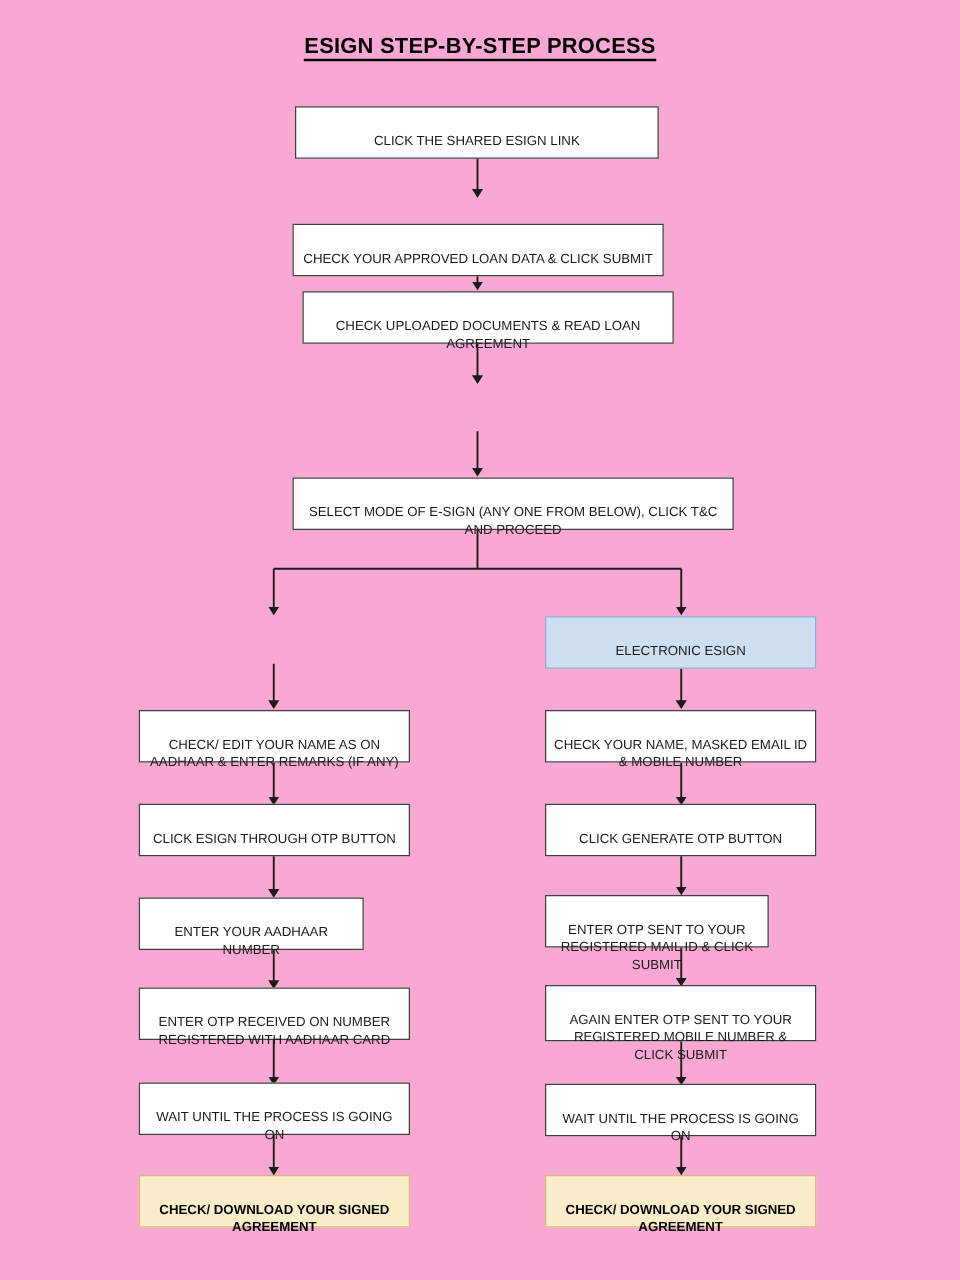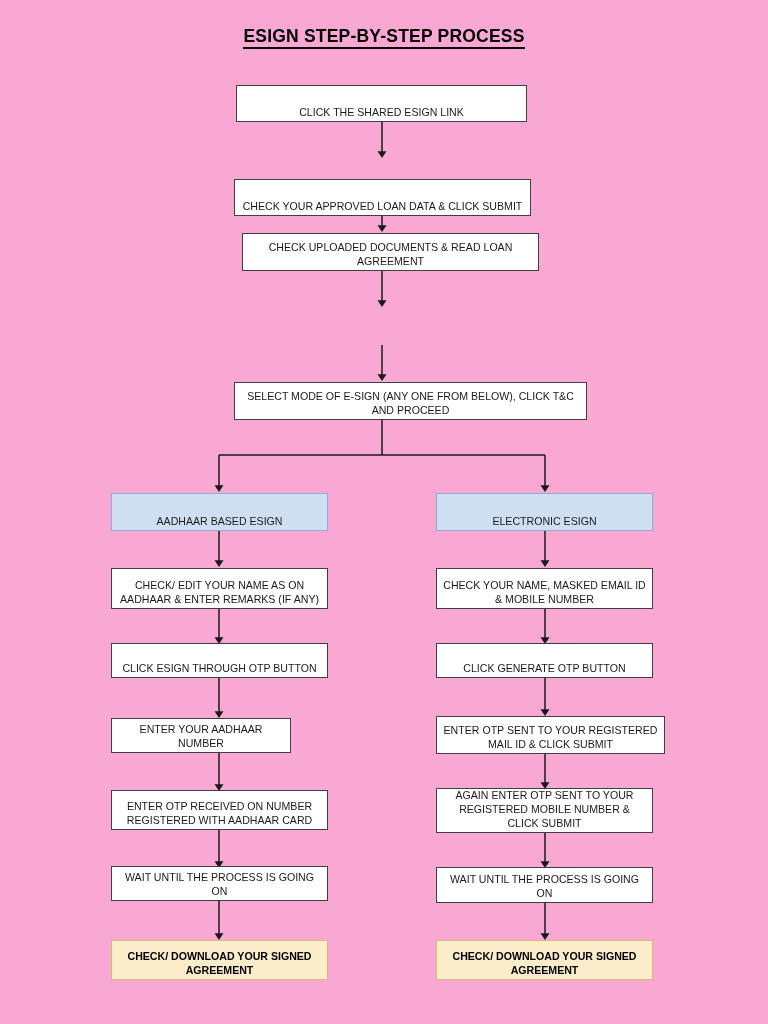--- a/index.html
+++ b/index.html
@@ -38,29 +38,29 @@
     letter-spacing: 0.2px;
   }
   .title span {
     border-bottom: 2px solid #000000;
     padding-bottom: 1px;
   }
   .node {
     position: absolute;
     box-sizing: border-box;
     display: flex;
-    align-items: flex-end;
+    align-items: flex-start;
     justify-content: center;
     text-align: center;
     border: 1.3px solid #3f3f3f;
     background: #ffffff;
     color: #1a1a1a;
     font-size: 10.6px;
     line-height: 14px;
-    padding: 2px 6px;
+    padding: 20px 6px;
   }
   .node.blue {
     background: #cfdff2;
     border: 1.3px solid #8ead d4;
     border-color: #8eadd4;
   }
   .node.cream {
     background: #fbecca;
     border: 1.3px solid #d9b978;
     font-weight: bold;
@@ -124,23 +124,20 @@
 
   <div class="node" style="left:242px; top:233px; width:297px; height:38px;">
     <span class="node-text">CHECK UPLOADED DOCUMENTS &amp; READ LOAN AGREEMENT</span>
   </div>
 
 
   <div class="node" style="left:234px; top:382px; width:353px; height:38px;">
     <span class="node-text">SELECT MODE OF E-SIGN (ANY ONE FROM BELOW), CLICK T&amp;C AND PROCEED</span>
   </div>
 
-  <div class="node blue" style="left:111px; top:493px; width:217px; height:38px;">
-    <span class="node-text">AADHAAR BASED ESIGN</span>
-  </div>
 
   <div class="node" style="left:111px; top:568px; width:217px; height:41px;">
     <span class="node-text">CHECK/ EDIT YOUR NAME AS ON AADHAAR &amp; ENTER REMARKS (IF ANY)</span>
   </div>
 
   <div class="node" style="left:111px; top:643px; width:217px; height:35px;">
     <span class="node-text">CLICK ESIGN THROUGH OTP BUTTON</span>
   </div>
 
   <div class="node" style="left:111px; top:718px; width:180px; height:35px;">
@@ -164,21 +161,21 @@
   </div>
 
   <div class="node" style="left:436px; top:568px; width:217px; height:41px;">
     <span class="node-text">CHECK YOUR NAME, MASKED EMAIL ID &amp; MOBILE NUMBER</span>
   </div>
 
   <div class="node" style="left:436px; top:643px; width:217px; height:35px;">
     <span class="node-text">CLICK GENERATE OTP BUTTON</span>
   </div>
 
-  <div class="node" style="left:436px; top:716px; width:229px; height:38px;">
+  <div class="node" style="left:436px; top:716px; width:179px; height:38px;">
     <span class="node-text">ENTER OTP SENT TO YOUR REGISTERED MAIL ID &amp; CLICK SUBMIT</span>
   </div>
 
   <div class="node" style="left:436px; top:788px; width:217px; height:45px;">
     <span class="node-text">AGAIN ENTER OTP SENT TO YOUR REGISTERED MOBILE NUMBER &amp; CLICK SUBMIT</span>
   </div>
 
   <div class="node" style="left:436px; top:867px; width:217px; height:36px;">
     <span class="node-text">WAIT UNTIL THE PROCESS IS GOING ON</span>
   </div>

